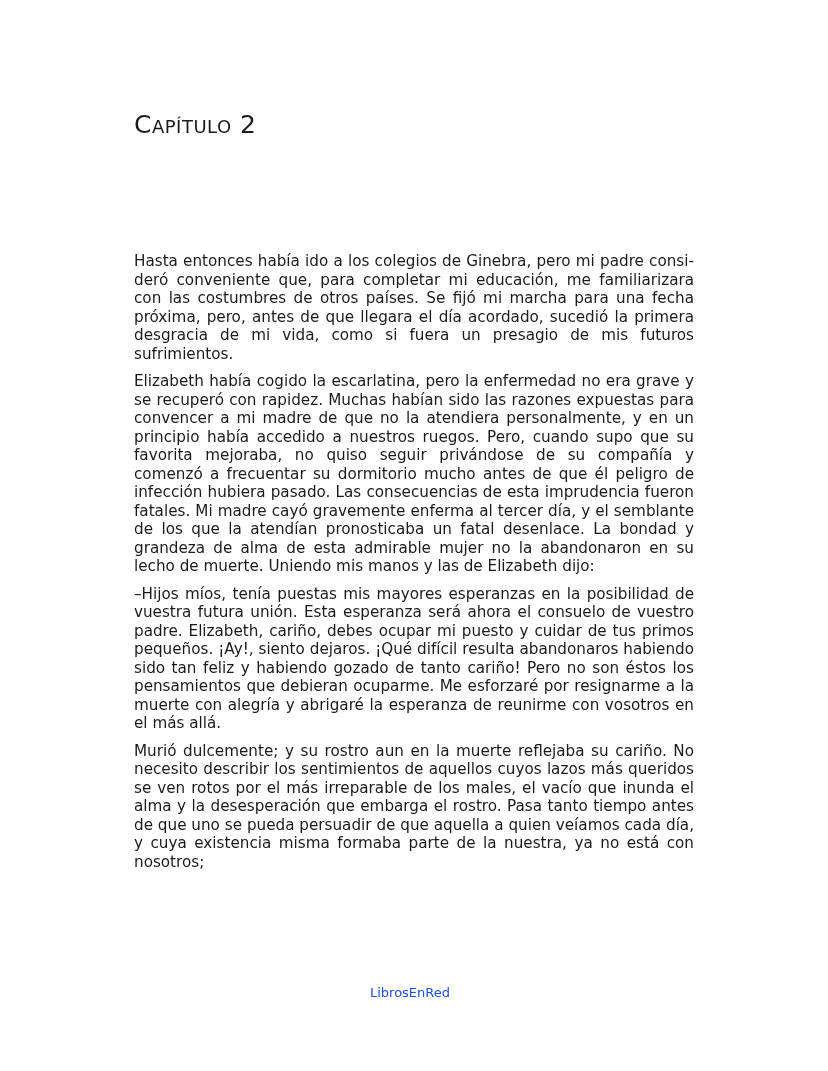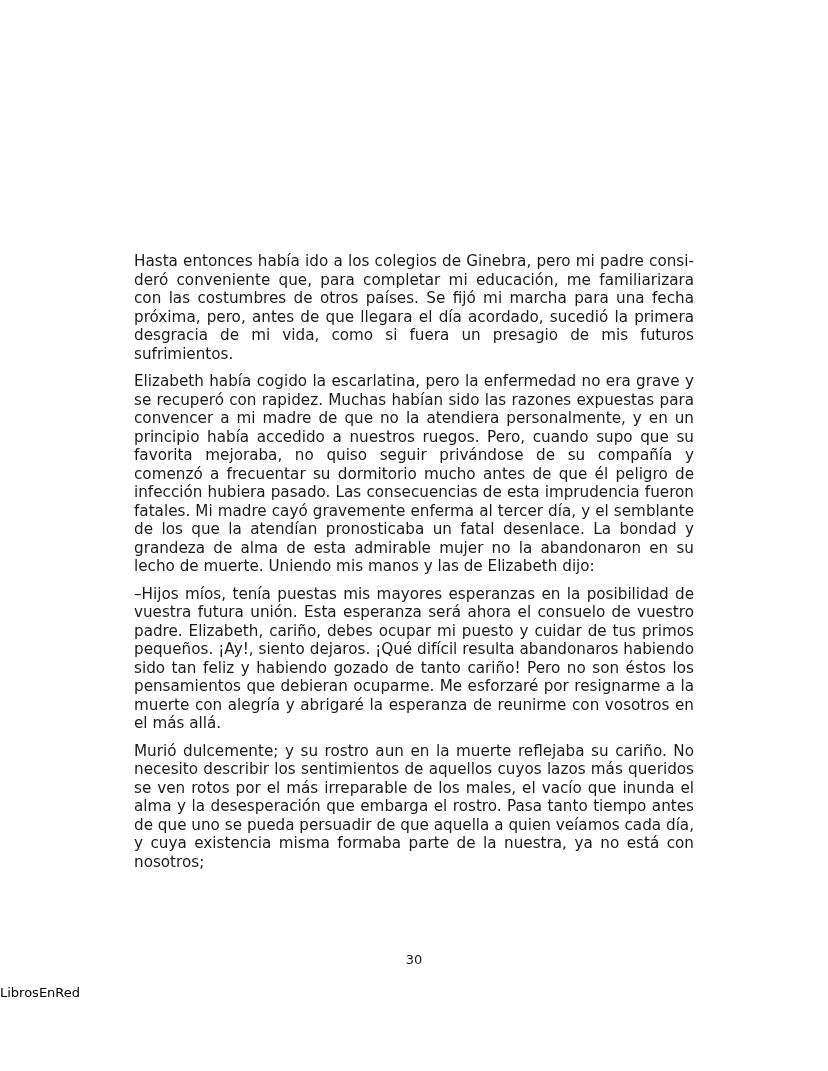--- a/index.html
+++ b/index.html
@@ -54,32 +54,32 @@
       top: 952px;
       text-align: center;
       font-size: 13px;
       color: #1a1a1a;
     }
     .footer-publisher {
       position: absolute;
       left: 0;
       width: 820px;
       top: 985px;
-      text-align: left;
+      text-align: center;
       font-size: 13px;
-      color: #000000;
+      color: #1d4ed8;
     }
   </style>
 </head>
 <body>
 
 <div class="page">
+  <h1 class="chapter-title">Capítulo 2</h1>
 
   <div class="body-text">
     <p>Hasta entonces había ido a los colegios de Ginebra, pero mi padre consi­deró conveniente que, para completar mi educación, me familiarizara con las costumbres de otros países. Se fijó mi marcha para una fecha próxima, pero, antes de que llegara el día acordado, sucedió la primera desgracia de mi vida, como si fuera un presagio de mis futuros sufrimientos.</p>
     <p>Elizabeth había cogido la escarlatina, pero la enfermedad no era grave y se recuperó con rapidez. Muchas habían sido las razones expuestas para convencer a mi madre de que no la atendiera personalmente, y en un prin­cipio había accedido a nuestros ruegos. Pero, cuando supo que su favorita mejoraba, no quiso seguir privándose de su compañía y comenzó a fre­cuentar su dormitorio mucho antes de que él peligro de infección hubiera pasado. Las consecuencias de esta imprudencia fueron fatales. Mi madre cayó gravemente enferma al tercer día, y el semblante de los que la aten­dían pronosticaba un fatal desenlace. La bondad y grandeza de alma de esta admirable mujer no la abandonaron en su lecho de muerte. Uniendo mis manos y las de Elizabeth dijo:</p>
     <p>–Hijos míos, tenía puestas mis mayores esperanzas en la posibilidad de vuestra futura unión. Esta esperanza será ahora el consuelo de vuestro padre. Elizabeth, cariño, debes ocupar mi puesto y cuidar de tus primos pequeños. ¡Ay!, siento dejaros. ¡Qué difícil resulta abandonaros habiendo sido tan feliz y habiendo gozado de tanto cariño! Pero no son éstos los pensamientos que debieran ocuparme. Me esforzaré por resignarme a la muerte con alegría y abrigaré la esperanza de reunirme con vosotros en el más allá.</p>
     <p>Murió dulcemente; y su rostro aun en la muerte reflejaba su cariño. No necesito describir los sentimientos de aquellos cuyos lazos más queridos se ven rotos por el más irreparable de los males, el vacío que inunda el alma y la desesperación que embarga el rostro. Pasa tanto tiempo antes de que uno se pueda persuadir de que aquella a quien veíamos cada día, y cuya existencia misma formaba parte de la nuestra, ya no está con nosotros;</p>
   </div>
 
-  <div class="footer-page">30</div>
   <div class="footer-publisher">LibrosEnRed</div>
 </div>
 
 </body></html>

